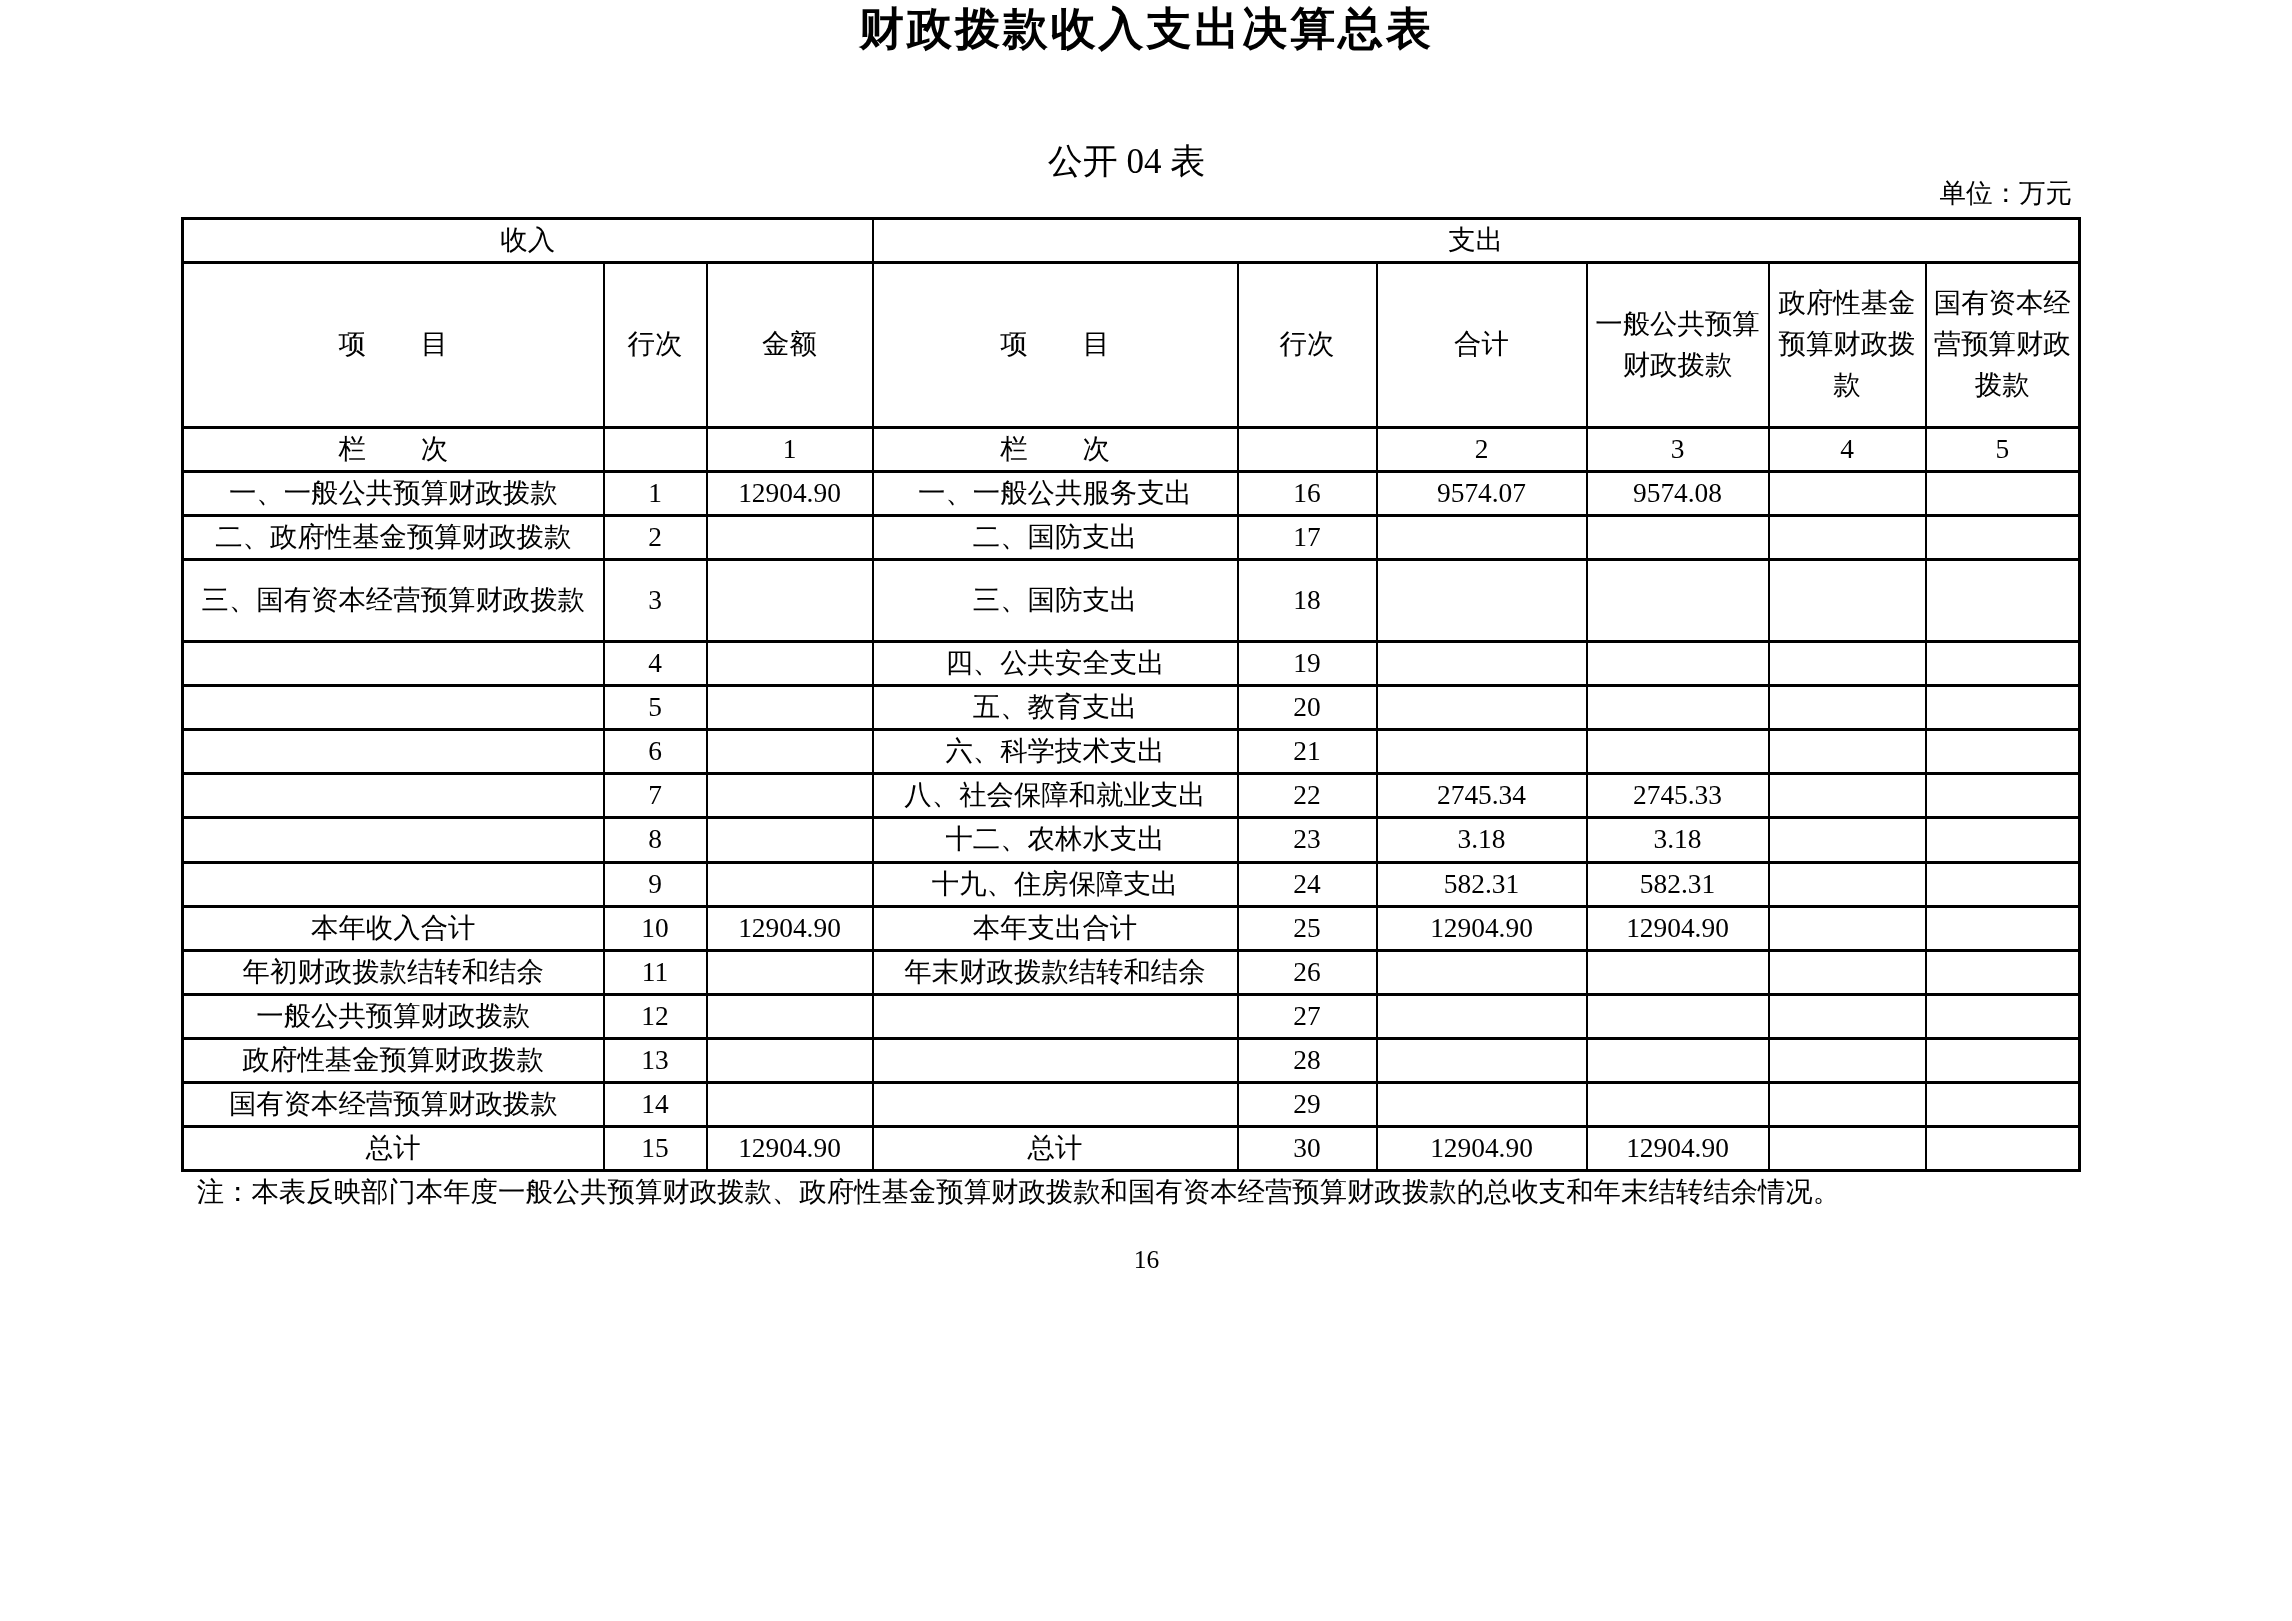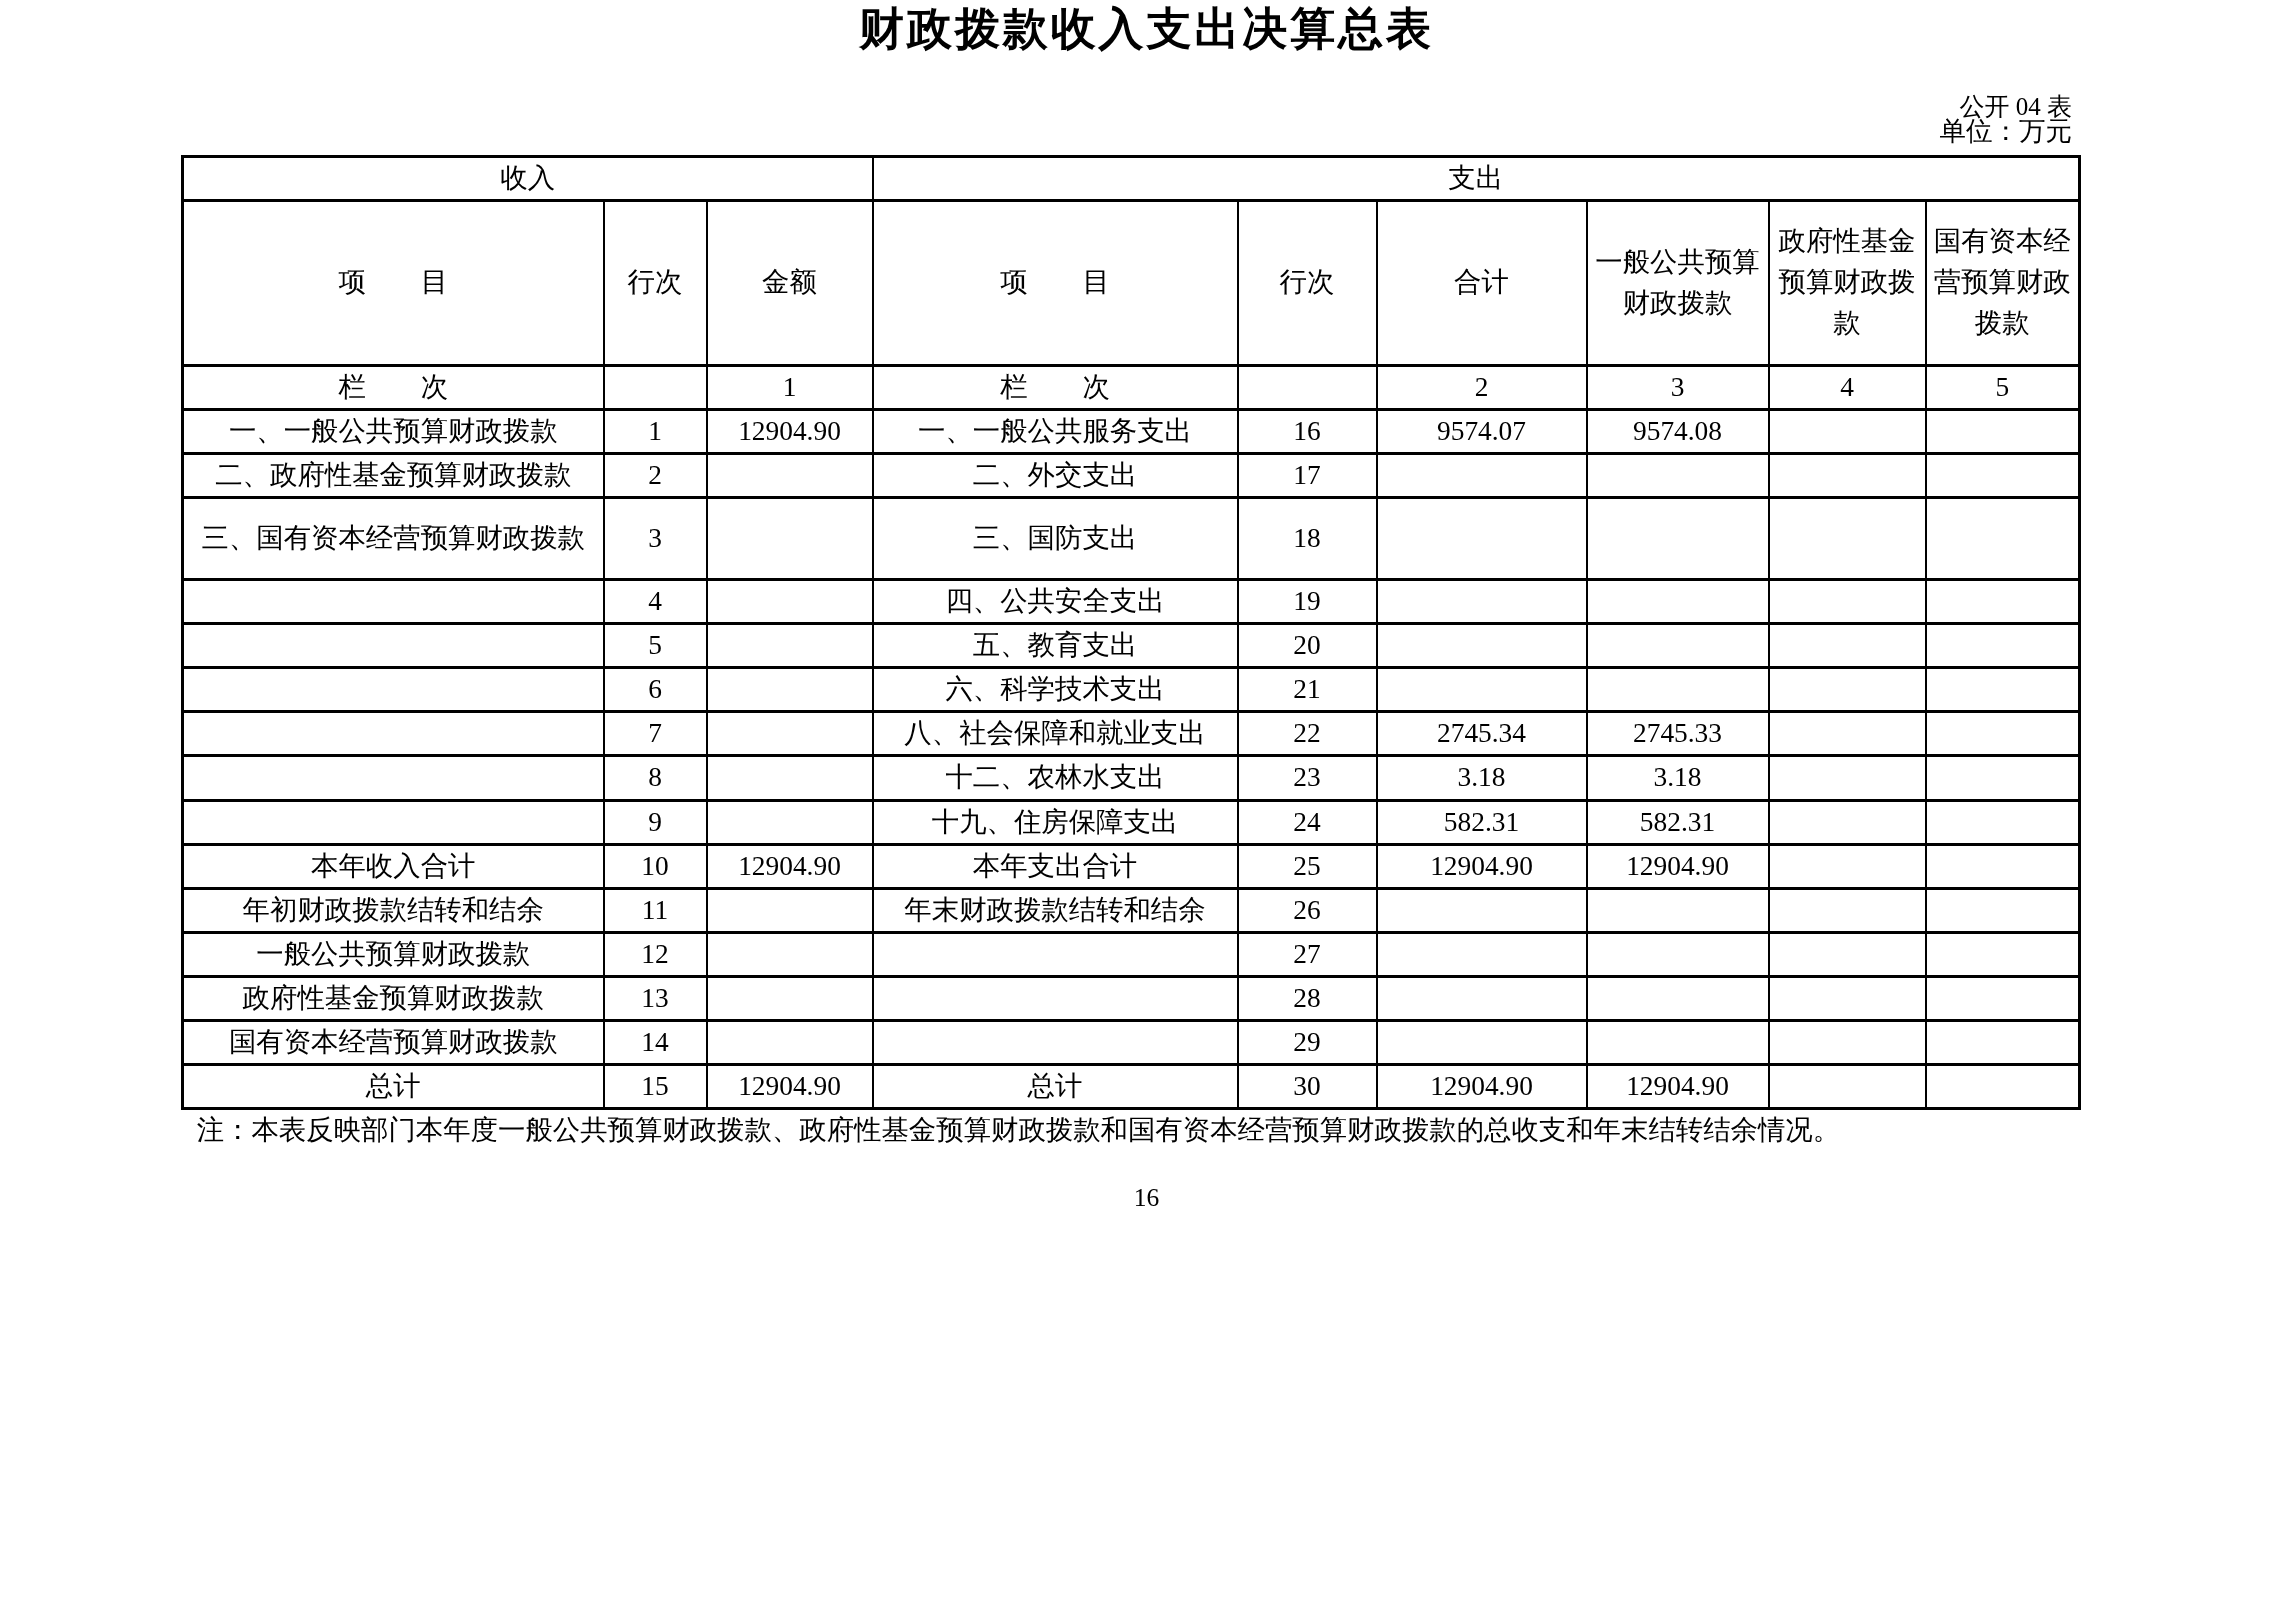--- a/index.html
+++ b/index.html
@@ -11,23 +11,23 @@
   }
   .title {
     text-align: center;
     font-size: 45px;
     font-weight: bold;
     letter-spacing: 2.9px;
     line-height: 1.3;
   }
   .sheet { margin-left: 181px; width: 1897px; }
   .form-label {
-    margin-top: 31px;
-    text-align: right;
-    font-size: 25px;
+    margin-top: 79px;
+    text-align: center;
+    font-size: 35px;
     padding-right: 5.9px;
   }
   .dept-line {
     margin-top: 31px;
     font-size: 26.5px;
     padding-left: 3.9px;
   }
   .unit-line {
     margin-top: -9.8px;
     text-align: right;
@@ -135,21 +135,21 @@
           <td class="rowno">16</td>
           <td class="amount">9574.07</td>
           <td class="amount">9574.08</td>
           <td class="amount"></td>
           <td class="amount"></td>
         </tr>
         <tr>
           <td class="item">二、政府性基金预算财政拨款</td>
           <td class="rowno">2</td>
           <td class="amount"></td>
-          <td class="item">二、外交支出</td>
+          <td class="item">二、国防支出</td>
           <td class="rowno">17</td>
           <td class="amount"></td>
           <td class="amount"></td>
           <td class="amount"></td>
           <td class="amount"></td>
         </tr>
         <tr class="tall">
           <td class="item">三、国有资本经营预算财政拨款</td>
           <td class="rowno">3</td>
           <td class="amount"></td>

